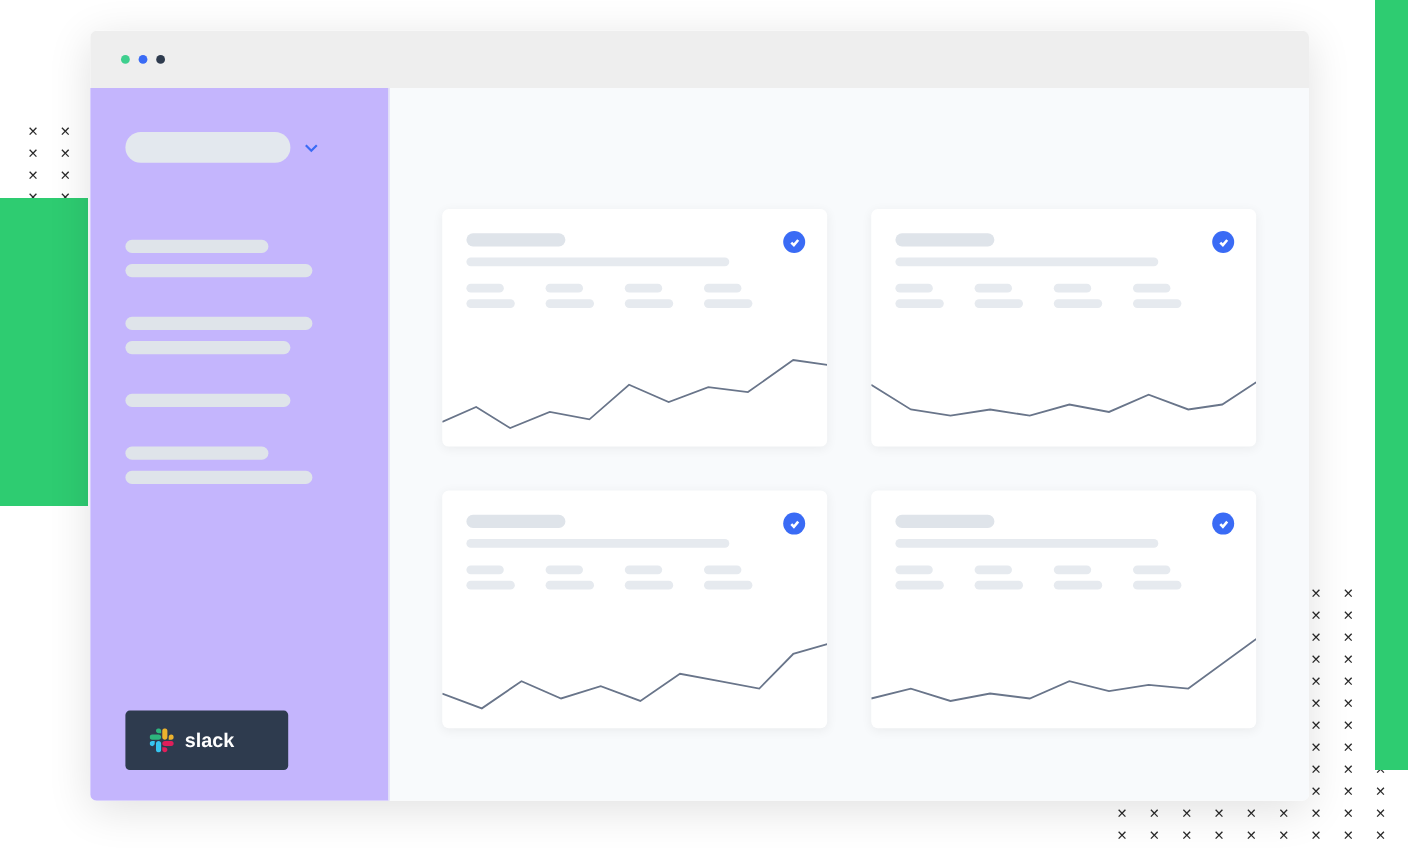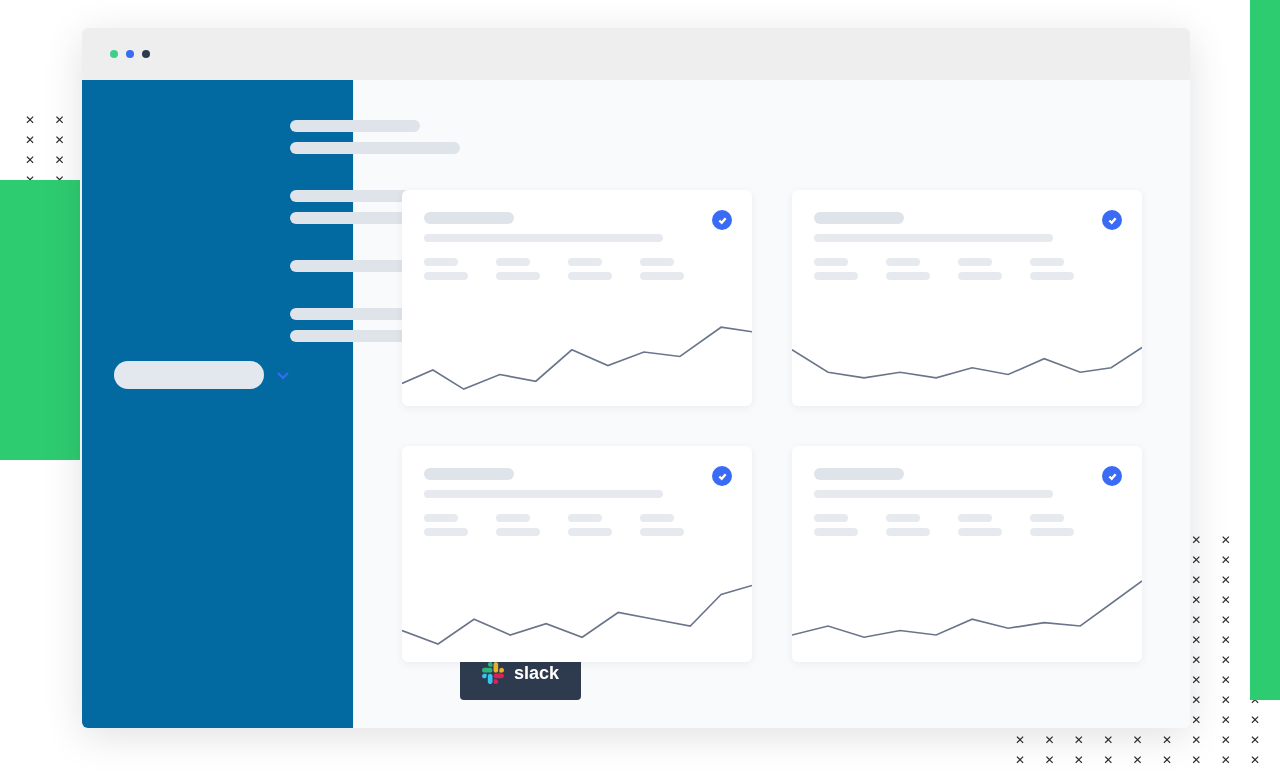--- a/index.html
+++ b/index.html
@@ -73,24 +73,24 @@
 
 .content {
   flex: 1;
   display: flex;
   background: #f8fafc;
 }
 
 
 .sidebar {
   width: 272px;
-  background: #0369a1;
+  background: #c4b5fd;
   border-right: 1px solid #eef1f5;
   display: flex;
-  flex-direction: row;
+  flex-direction: column;
   padding: 40px 32px 28px;
 }
 .workspace-selector {
   display: flex;
   align-items: center;
   gap: 12px;
   margin-bottom: 70px;
 }
 .workspace-pill {
   width: 150px;

